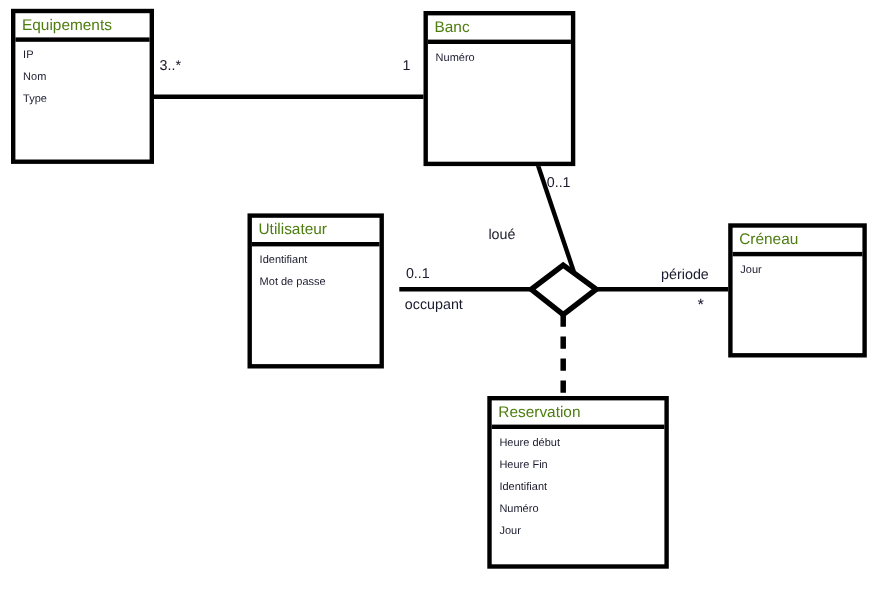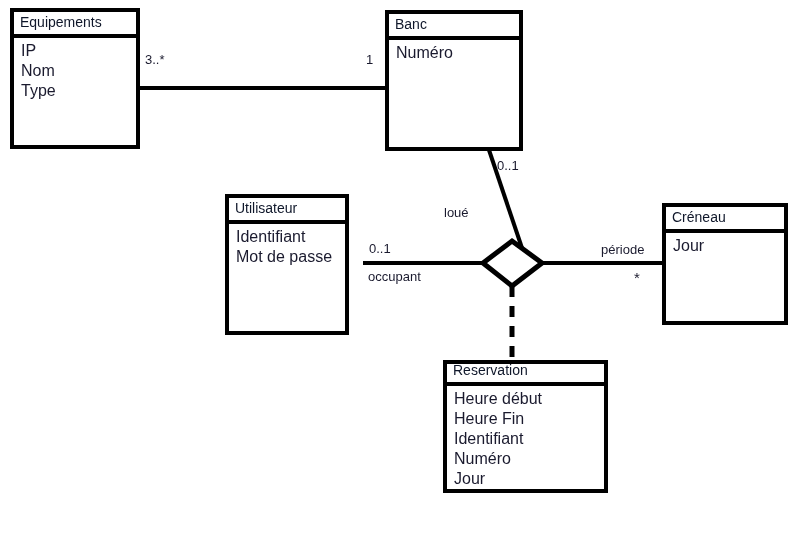--- a/index.html
+++ b/index.html
@@ -30,30 +30,30 @@
     display: flex;
     flex-direction: column;
     z-index: 5;
   }
   .uml-class-header {
     box-sizing: border-box;
     border-bottom: 4px solid #000000;
     padding: 2px 6px 3px 6px;
     font-size: 14px;
     line-height: 17px;
-    color: #0f172a;
+    color: #4d7c0f;
     white-space: nowrap;
   }
   .uml-class-attrs {
     box-sizing: border-box;
     padding: 3px 6px 4px 7px;
     flex: 1 1 auto;
   }
   .uml-attr {
-    font-size: 16px;
+    font-size: 10px;
     line-height: 20px;
     color: #1a1a2e;
     white-space: nowrap;
   }
   .edge-label {
     position: absolute;
     font-size: 13px;
     line-height: 15px;
     color: #1a1a2e;
     white-space: nowrap;
@@ -108,21 +108,21 @@
     </div>
   </div>
 
   <div class="uml-class" style="left:662px; top:203px; width:126px; height:122px;">
     <div class="uml-class-header">Créneau</div>
     <div class="uml-class-attrs">
       <div class="uml-attr">Jour</div>
     </div>
   </div>
 
-  <div class="uml-class" style="left:443px; top:360px; width:165px; height:133px;justify-content:center;">
+  <div class="uml-class" style="left:443px; top:360px; width:165px; height:157px;justify-content:center;">
     <div class="uml-class-header">Reservation</div>
     <div class="uml-class-attrs">
       <div class="uml-attr">Heure début</div>
       <div class="uml-attr">Heure Fin</div>
       <div class="uml-attr">Identifiant</div>
       <div class="uml-attr">Numéro</div>
       <div class="uml-attr">Jour</div>
     </div>
   </div>
 

